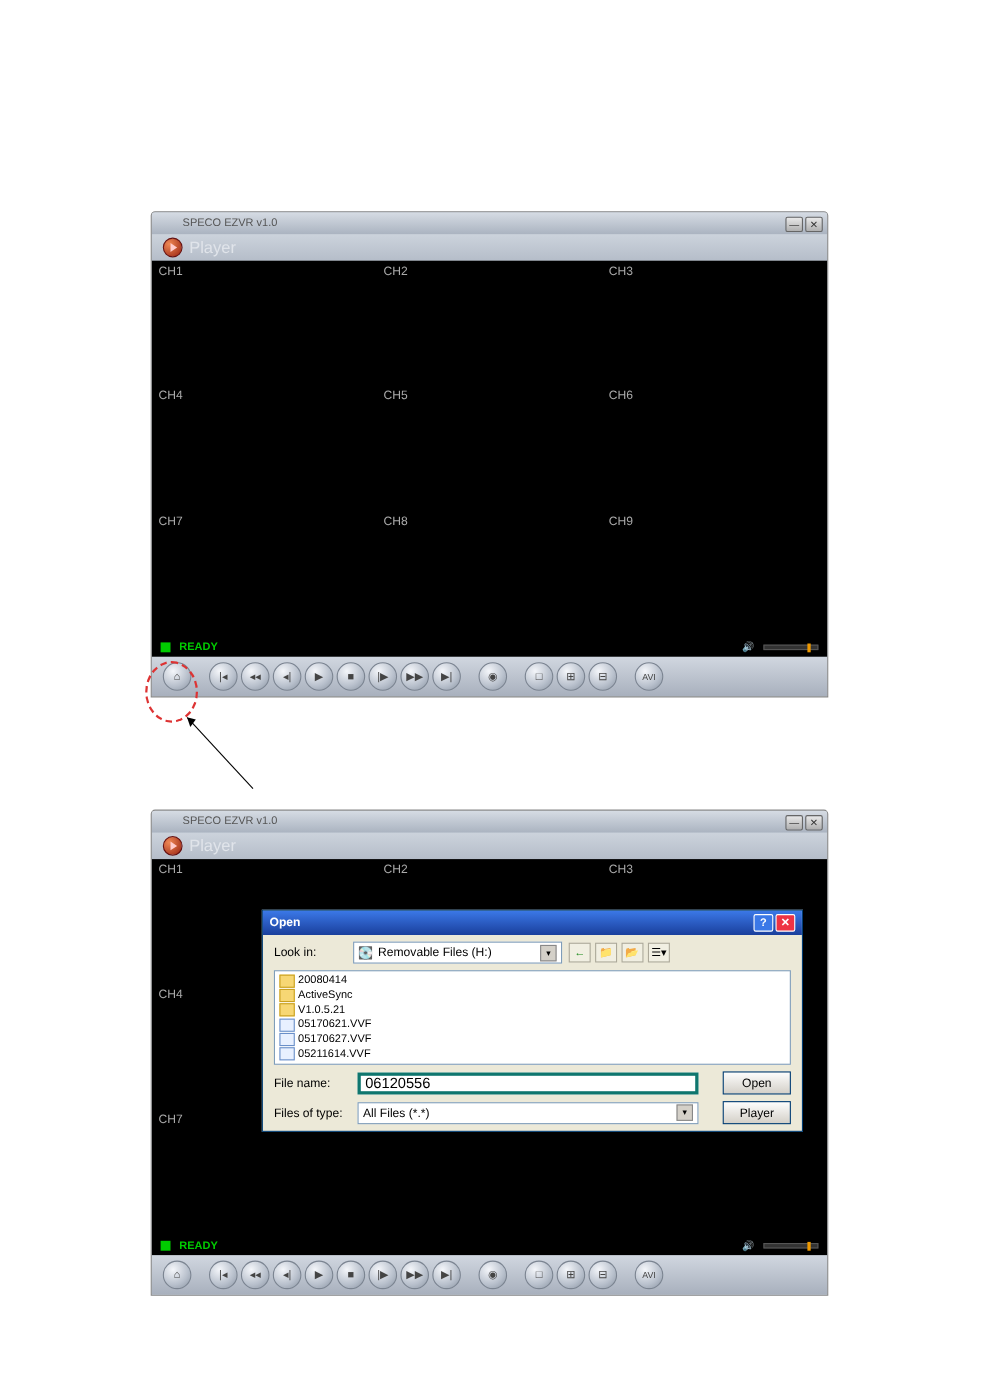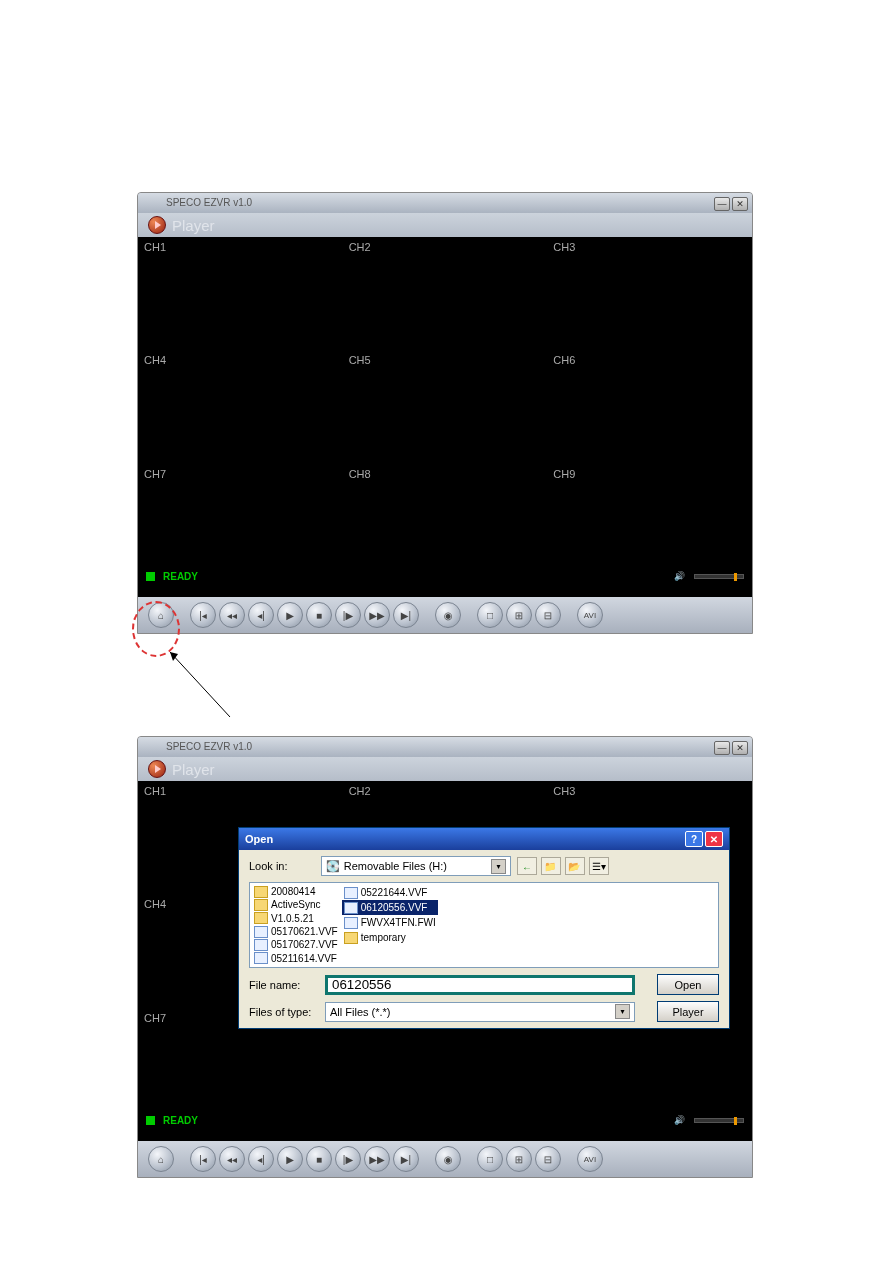--- a/index.html
+++ b/index.html
@@ -11,21 +11,21 @@
     .tpad{width:24px}
     .wbtns{margin-left:auto;display:flex;gap:2px}
     .wb{width:16px;height:14px;background:linear-gradient(#e8e8e8,#b0b0b0);border:1px solid #666;border-radius:2px;display:flex;align-items:center;justify-content:center;font-size:9px;color:#333;cursor:pointer}
     .playerbar{height:24px;background:linear-gradient(#ccd3dc,#b5bdc9);display:flex;align-items:center;gap:6px;padding:0 10px}
     .pbtn{width:18px;height:18px;border-radius:50%;background:radial-gradient(circle at 30% 30%,#e85,#921);border:1px solid #611;position:relative}
     .pbtn::after{content:"";position:absolute;left:6px;top:4px;border-left:6px solid #fcc;border-top:4px solid transparent;border-bottom:4px solid transparent}
     .plabel{font-size:15px;color:#e0e4ea}
     .viewer{background:#000;height:360px;position:relative}
     .grid3{display:grid;grid-template-columns:repeat(3,1fr);grid-template-rows:repeat(3,1fr);height:340px}
     .cell{border:0;color:#aaa;font-size:11px;padding:4px 6px}
-    .status{position:absolute;bottom:12px;left:0;right:0;height:18px;display:flex;align-items:center;padding:0 8px;gap:8px}
+    .status{position:absolute;bottom:0;left:0;right:0;height:18px;display:flex;align-items:center;padding:0 8px;gap:8px}
     .rec{width:9px;height:9px;background:#0c0}
     .ready{color:#0c0;font-size:10px;font-weight:bold}
     .spk{margin-left:auto;color:#888;font-size:9px}
     .vol{width:50px;height:5px;background:#333;border:1px solid #555;position:relative}
     .vol::after{content:"";position:absolute;right:6px;top:-2px;width:3px;height:8px;background:#e90}
     .toolbar{height:36px;background:linear-gradient(#d1d7e0,#a8b0bd);display:flex;align-items:center;gap:3px;padding:0 10px}
     .rb{width:26px;height:26px;border-radius:50%;background:radial-gradient(circle at 35% 30%,#f4f6fa,#b8c0cc 60%,#8a94a2);border:1px solid #7b8491;display:flex;align-items:center;justify-content:center;font-size:10px;color:#444;cursor:pointer}
     .gap{width:10px}
     .circle-dash{position:absolute;left:132px;top:601px;width:48px;height:56px;border:2px dashed #d33;border-radius:50%;pointer-events:none}
     .arrow-line{position:absolute;left:170px;top:652px;width:78px;height:78px;pointer-events:none}
@@ -214,38 +214,20 @@
         </div>
         <div class="fitem">
           <span class="fico fl"></span>
           <span>05170627.VVF</span>
         </div>
         <div class="fitem">
           <span class="fico fl"></span>
           <span>05211614.VVF</span>
         </div>
       </div>
-    <div class="fcol" id="flist-right">
-        <div class="fitem">
-          <span class="fico fl"></span>
-          <span>05221644.VVF</span>
-        </div>
-        <div class="fitem sel">
-          <span class="fico fl"></span>
-          <span>06120556.VVF</span>
-        </div>
-        <div class="fitem">
-          <span class="fico fl"></span>
-          <span>FWVX4TFN.FWI</span>
-        </div>
-        <div class="fitem">
-          <span class="fico"></span>
-          <span>temporary</span>
-        </div>
-      </div>
   </div>
   <div class="drow">
     <span class="dlab2">File name:</span>
     <input class="dinp" value="06120556" style="">
     <div style="width:10px"></div>
     <div class="dbtn">Open</div>
   </div>
   <div class="drow" style="padding-top:0">
     <span class="dlab2">Files of type:</span>
     <div class="dsel" style="flex:1">

